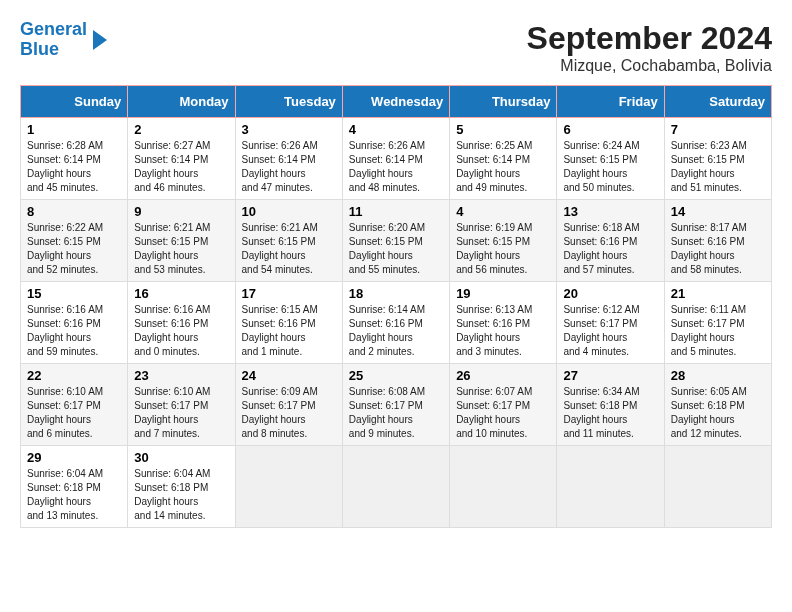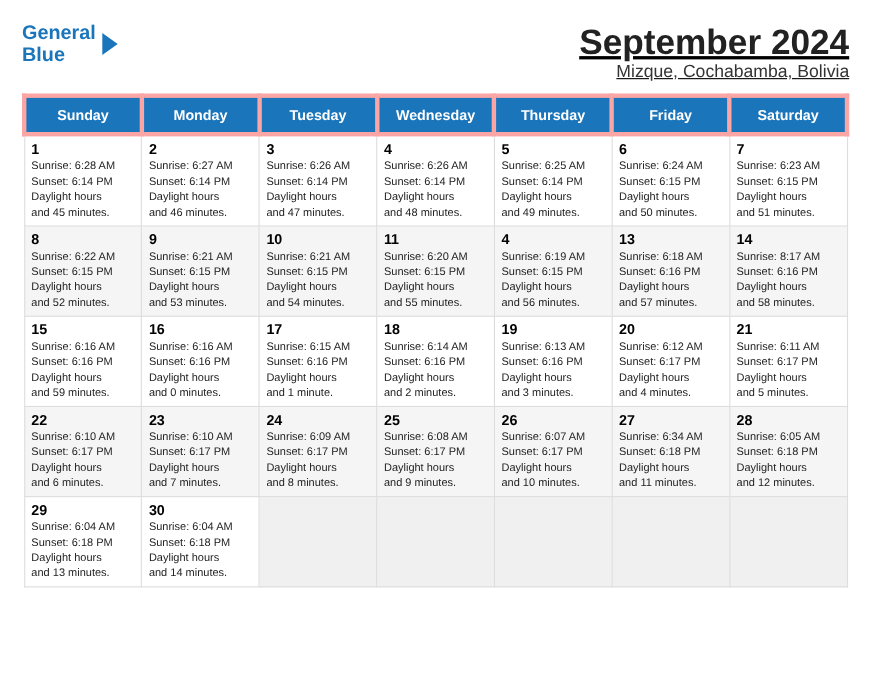--- a/index.html
+++ b/index.html
@@ -29,38 +29,38 @@
     .logo-text span { color: #1a75bb; }
     .logo-arrow {
       width: 0;
       height: 0;
       border-top: 10px solid transparent;
       border-bottom: 10px solid transparent;
       border-left: 14px solid #1a75bb;
       display: inline-block;
       margin-left: 2px;
     }
-    .title-block { text-align: right; text-decoration: underline; }
+    .title-block { text-align: right; }
     .title-block h1 { font-size: 32px; font-weight: bold; color: #222; }
     .title-block h2 { font-size: 16px; font-weight: normal; color: #333; }
     table {
       width: 100%;
       border-collapse: collapse;
       font-size: 11px;
     }
     thead tr {
       background-color: #1a75bb;
       color: #fff;
     }
     thead th {
       padding: 8px 6px;
-      text-align: center;
+      text-align: right;
       font-size: 13px;
       font-weight: bold;
-      border: 4px solid #fca5a5;
+      border: 1px solid #fca5a5;
     }
     tbody tr {
       border: 1px solid #ccc;
     }
     tbody td {
       vertical-align: top;
       padding: 4px 6px;
       border: 1px solid #ddd;
       width: calc(100% / 7);
       min-height: 70px;

